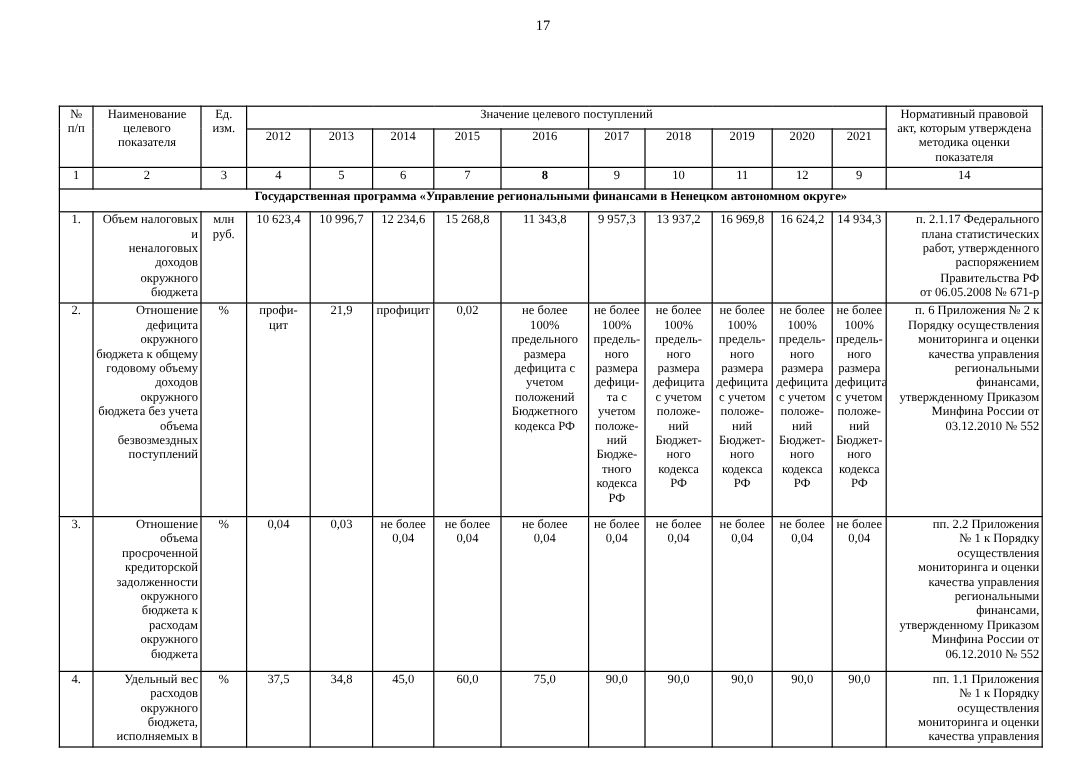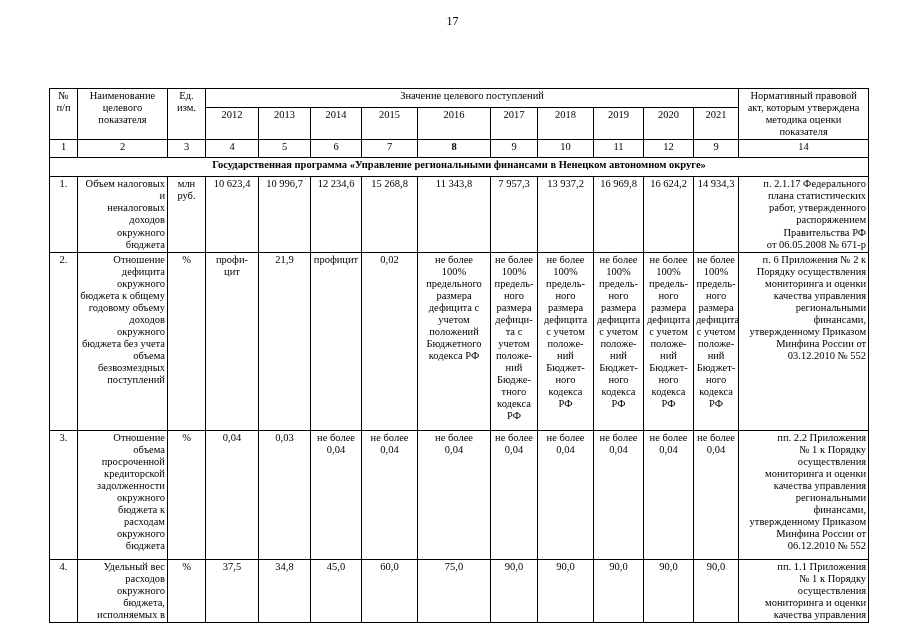--- a/index.html
+++ b/index.html
@@ -110,21 +110,21 @@
 неналоговых
 доходов окружного
 бюджета</td>
       <td>млн
 руб.</td>
       <td>10 623,4</td>
       <td>10 996,7</td>
       <td>12 234,6</td>
       <td>15 268,8</td>
       <td>11 343,8</td>
-      <td>7 957,3</td>
+      <td>9 957,3</td>
       <td>13 937,2</td>
       <td>16 969,8</td>
       <td>16 624,2</td>
       <td>14 934,3</td>
       <td class="l">п. 2.1.17 Федерального
 плана статистических
 работ, утвержденного
 распоряжением
 Правительства РФ
 от 06.05.2008 № 671-р</td>

